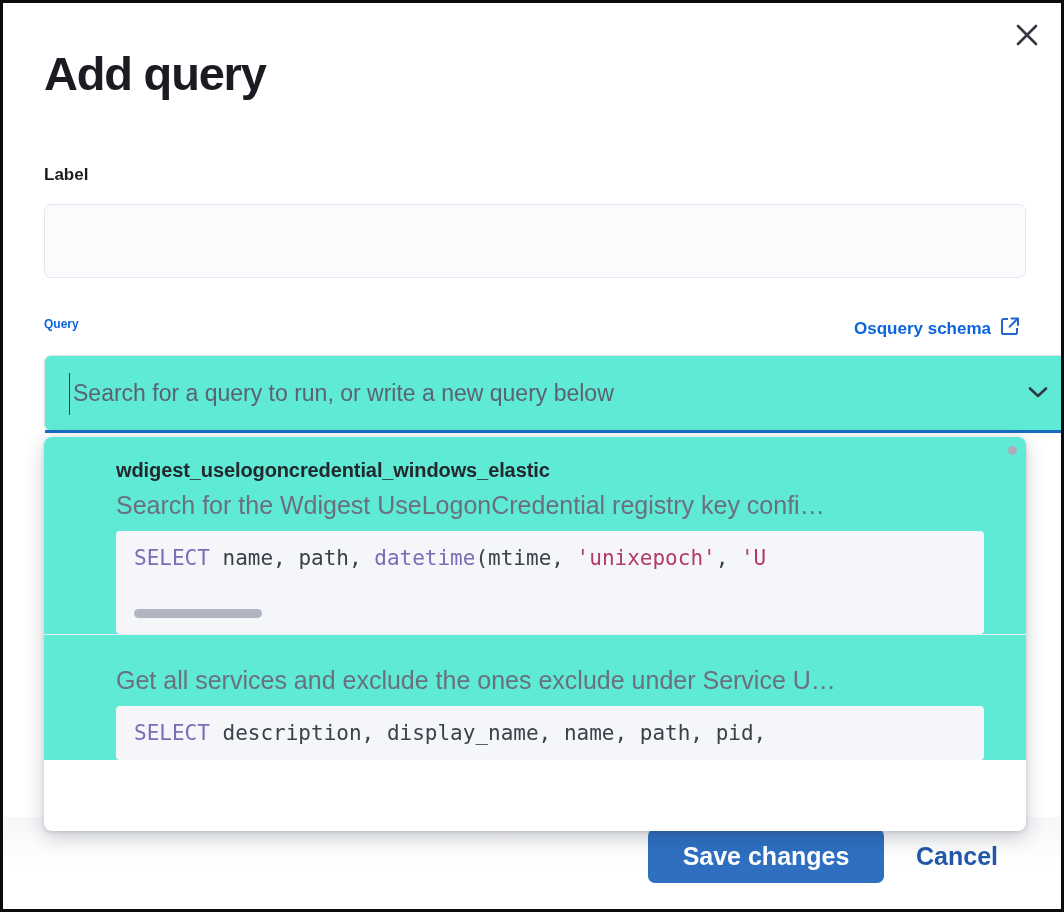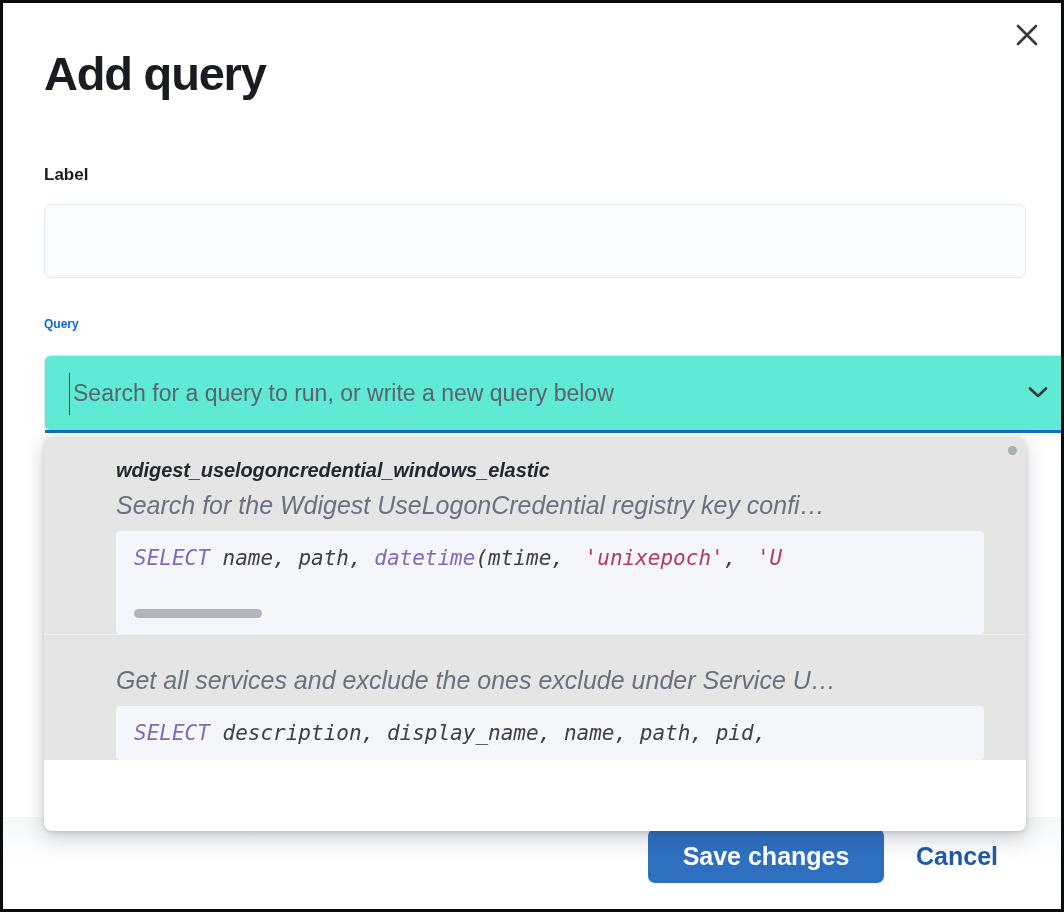--- a/index.html
+++ b/index.html
@@ -139,23 +139,22 @@
     position:absolute;
     right:9px; top:9px;
     width:9px; height:9px;
     border-radius:5px;
     background:#a9aeb8;
     z-index:25;
   }
   .dd-item {
     position:relative;
     padding:22px 30px 0 72px;
-    background:#e5e5e5;
+    background:#5eead4;
     cursor:pointer;
-    font-style:italic;
   }
   .dd-item + .dd-item { border-top:1px solid #eef0f4; }
   .dd-title {
     font-size:20px;
     font-weight:700;
     color:#23272e;
     letter-spacing:-.1px;
     white-space:nowrap;
     overflow:hidden;
   }
@@ -192,21 +191,21 @@
     border-radius:5px;
     background:transparent;
   }
   .code-scrollbar .thumb {
     width:128px; height:9px;
     border-radius:5px;
     background:#b0b5bf;
   }
   .tok-kw   { color:#7e6bb5; }
   .tok-fn   { color:#7e6bb5; }
-  .tok-str  { color:#b23a64;margin-left:8px; }
+  .tok-str  { color:#b23a64; }
   .tok-id   { color:#3b4049; }
   .tok-punc { color:#3b4049; }
   
   .footer {
     position:absolute;
     left:0; right:0; bottom:0;
     height:92px;
     background:linear-gradient(#f6f7f9, #ffffff 55%);
     display:flex;
     align-items:flex-start;
@@ -243,20 +242,30 @@
       </span>
     </button>
 
     <h1 class="title">Add query</h1>
 
     <div class="field-label" id="label-lbl">Label</div>
     <input class="text-input" type="text" placeholder="" style="">
 
     <div class="query-lbl">Query</div>
 
+    <a class="schema-link">
+      <span>Osquery schema</span>
+      <span class="ext-icon">
+        <svg width="20" height="20" viewBox="0 0 20 20">
+          <path d="M8 3 H3.6 A1.6 1.6 0 0 0 2 4.6 V16.4 A1.6 1.6 0 0 0 3.6 18 H15.4 A1.6 1.6 0 0 0 17 16.4 V12" fill="none" stroke="#2266cc" stroke-width="2"></path>
+          <path d="M11.5 2.4 H18 V9" fill="none" stroke="#2266cc" stroke-width="2" stroke-linecap="round" stroke-linejoin="round"></path>
+          <path d="M17.6 2.8 L9.6 10.8" fill="none" stroke="#2266cc" stroke-width="2" stroke-linecap="round"></path>
+        </svg>
+      </span>
+    </a>
 
     <div class="combobox">
       <span class="caret"></span>
       <span class="combo-placeholder">Search for a query to run, or write a new query below</span>
       <button class="chevron-btn">
         <span>
           <svg width="26" height="26" viewBox="0 0 26 26">
             <path d="M5 9.5 L13 17 L21 9.5" fill="none" stroke="#33363d" stroke-width="2.6" stroke-linecap="round" stroke-linejoin="round"></path>
           </svg>
         </span>

